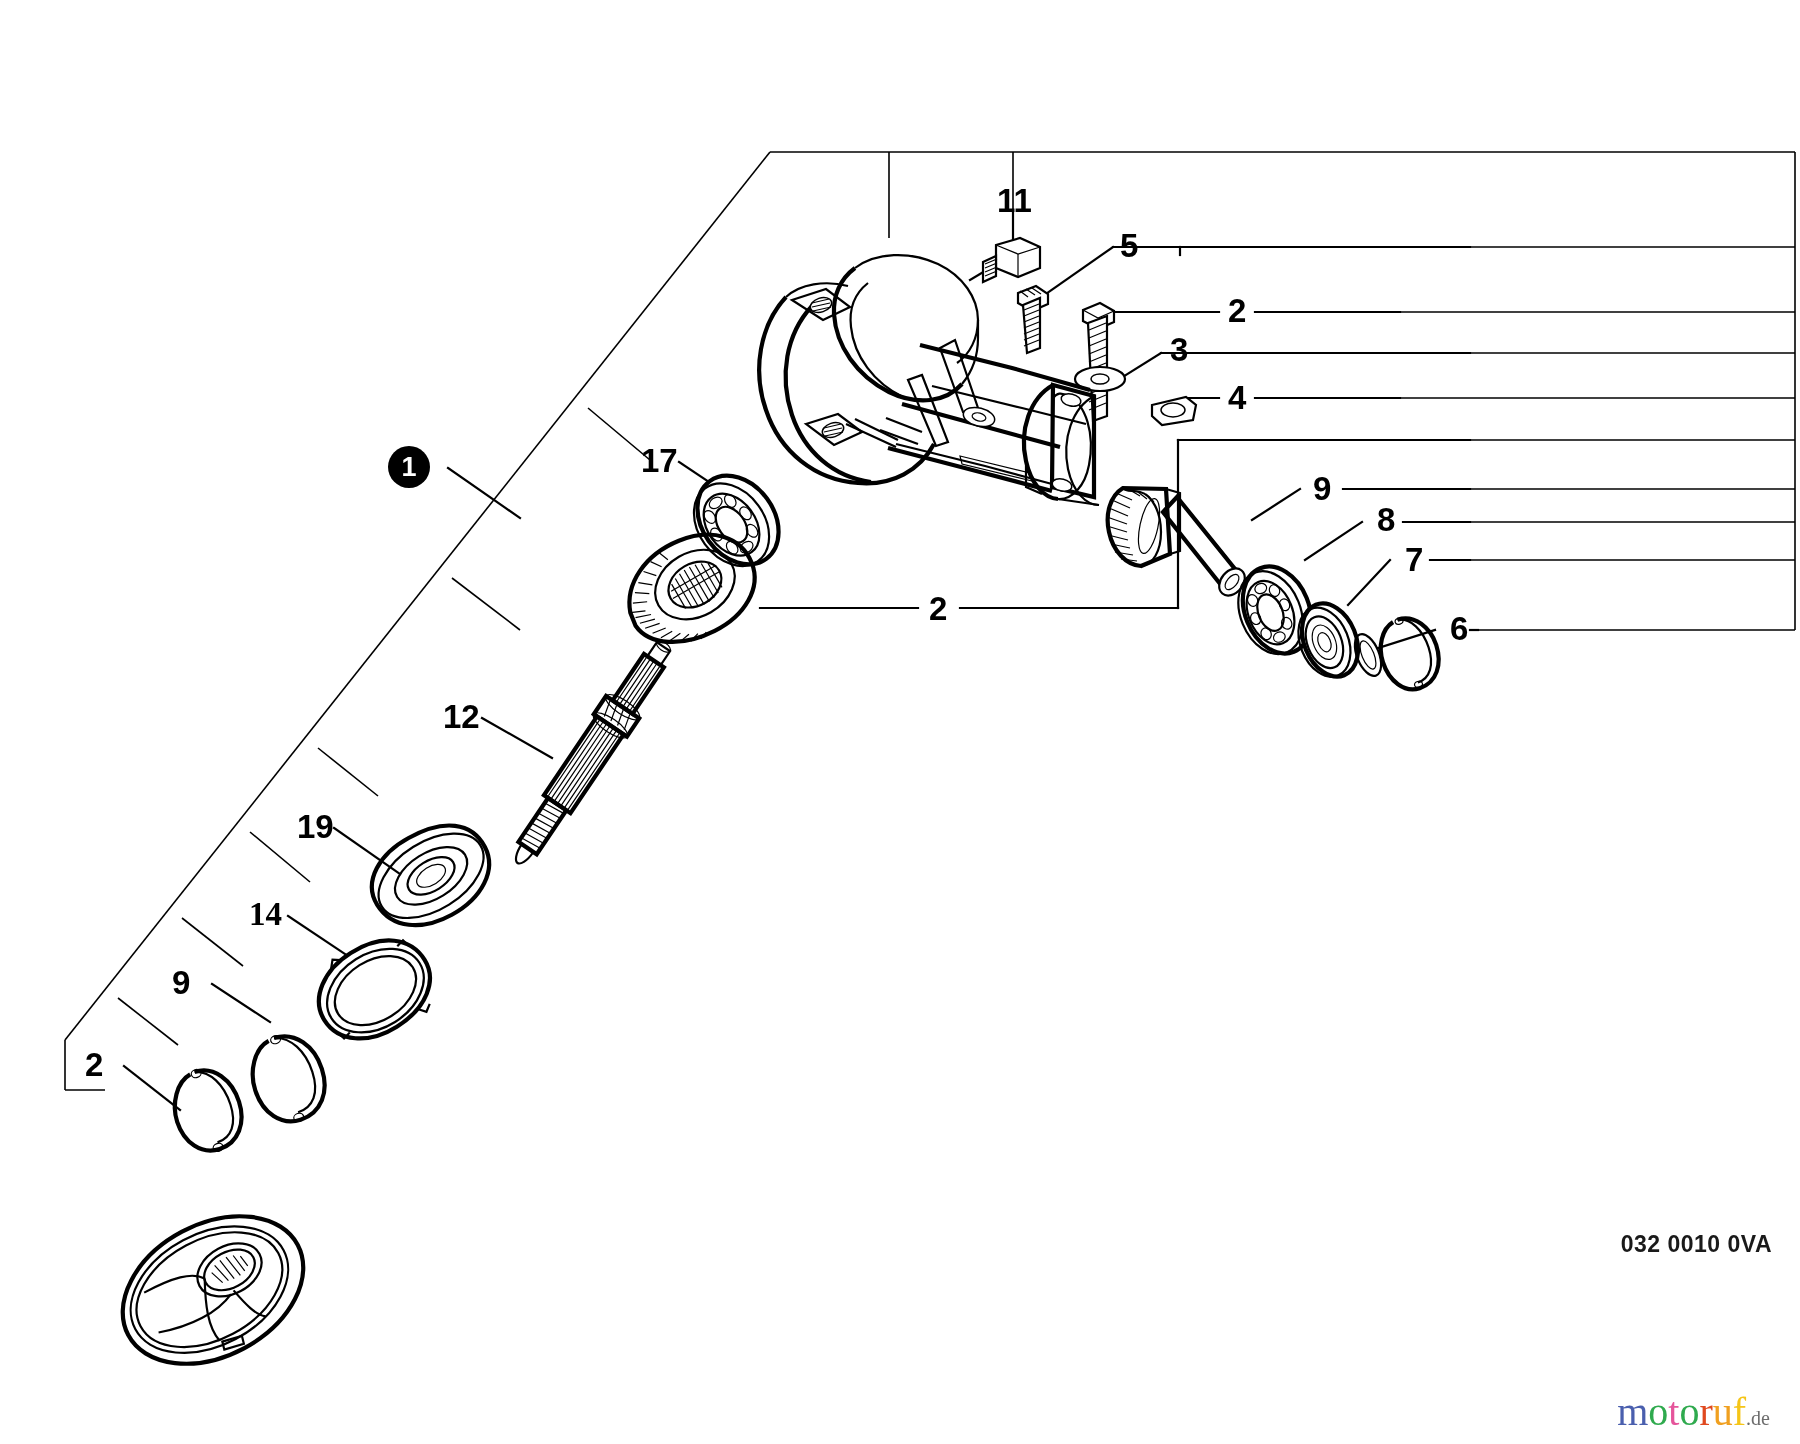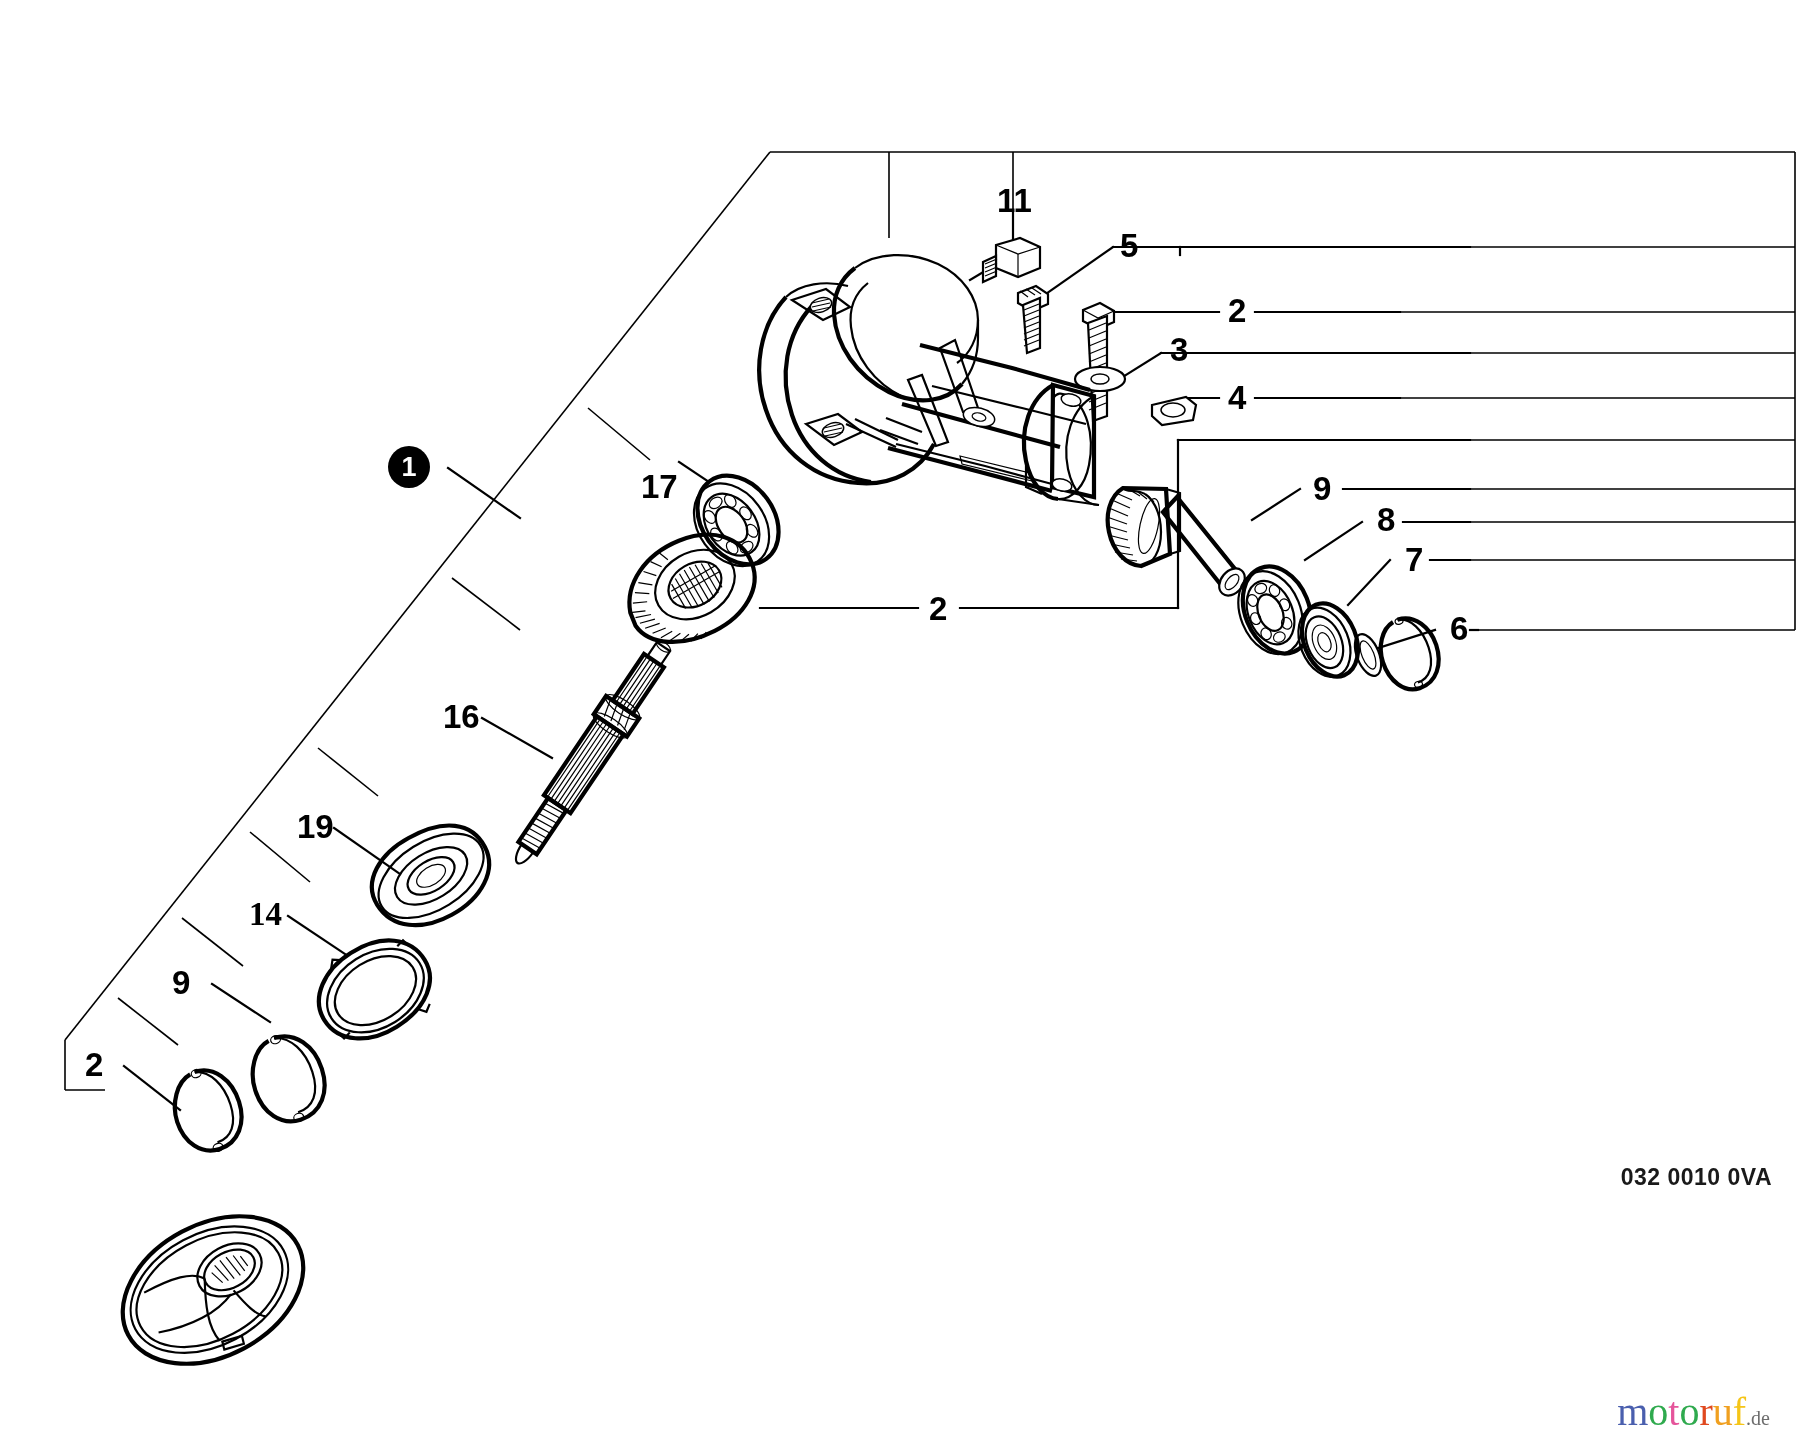--- a/index.html
+++ b/index.html
@@ -45,21 +45,21 @@
     font-weight: bold;
     font-size: 27px;
     display: flex;
     align-items: center;
     justify-content: center;
     line-height: 1;
   }
   #part-number {
     position: absolute;
     right: 28px;
-    top: 1164px;
+    top: 1231px;
     font-family: "Liberation Sans", sans-serif;
     font-weight: bold;
     font-size: 23px;
     letter-spacing: 0.5px;
     color: #1a1a1a;
     white-space: nowrap;
   }
   #brand-logo {
     position: absolute;
     right: 30px;
@@ -476,22 +476,22 @@
   <div class="callout" style="left:1450px; top:612px;">6</div>
   <div class="callout" style="left:1405px; top:543px;">7</div>
   <div class="callout" style="left:1377px; top:503px;">8</div>
   <div class="callout" style="left:1313px; top:472px;">9</div>
   <div class="callout" style="left:929px;  top:592px;">2</div>
   <div class="callout" style="left:997px;  top:184px;">11</div>
   <div class="callout" style="left:85px;   top:1048px;">2</div>
   <div class="callout" style="left:172px;  top:966px;">9</div>
   <div class="callout" style="left:249px;  top:898px;font-family:Liberation Serif, serif;">14</div>
   <div class="callout" style="left:297px;  top:810px;">19</div>
-  <div class="callout" style="left:443px;  top:700px;">16</div>
-  <div class="callout" style="left:641px;  top:470px;">17</div>
+  <div class="callout" style="left:443px;  top:700px;">12</div>
+  <div class="callout" style="left:641px;  top:444px;">17</div>
 
   <div id="part-number">032 0010 0VA</div>
 
   <div id="brand-logo">
     <span class="l1">m</span><span class="l2">o</span><span class="l3">t</span><span class="l4">o</span><span class="l5">r</span><span class="l6">u</span><span class="l7">f</span><span class="tld">.de</span>
   </div>
 
 </div>
 
 </body></html>

